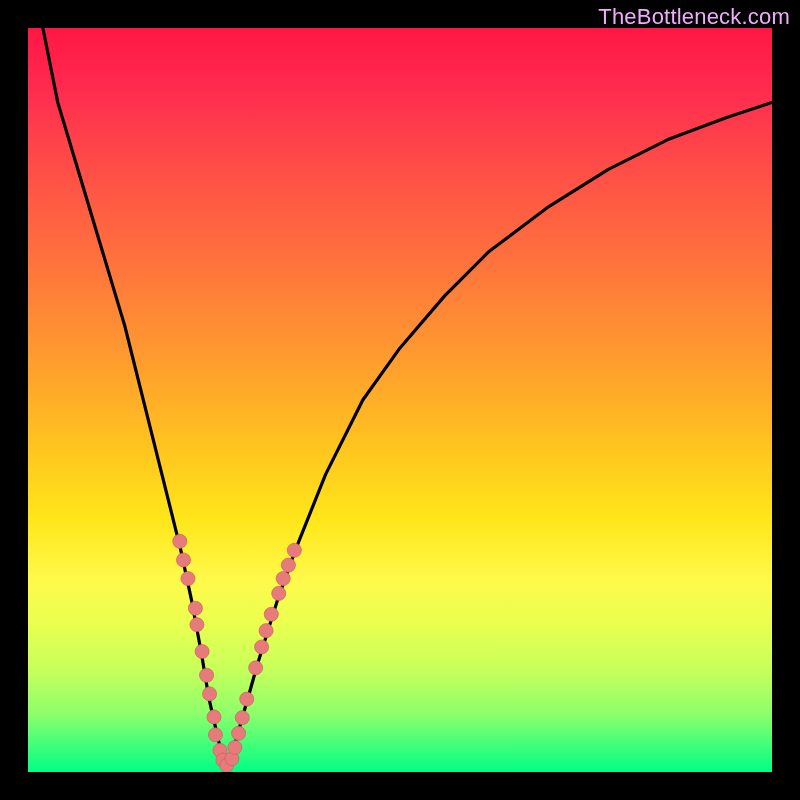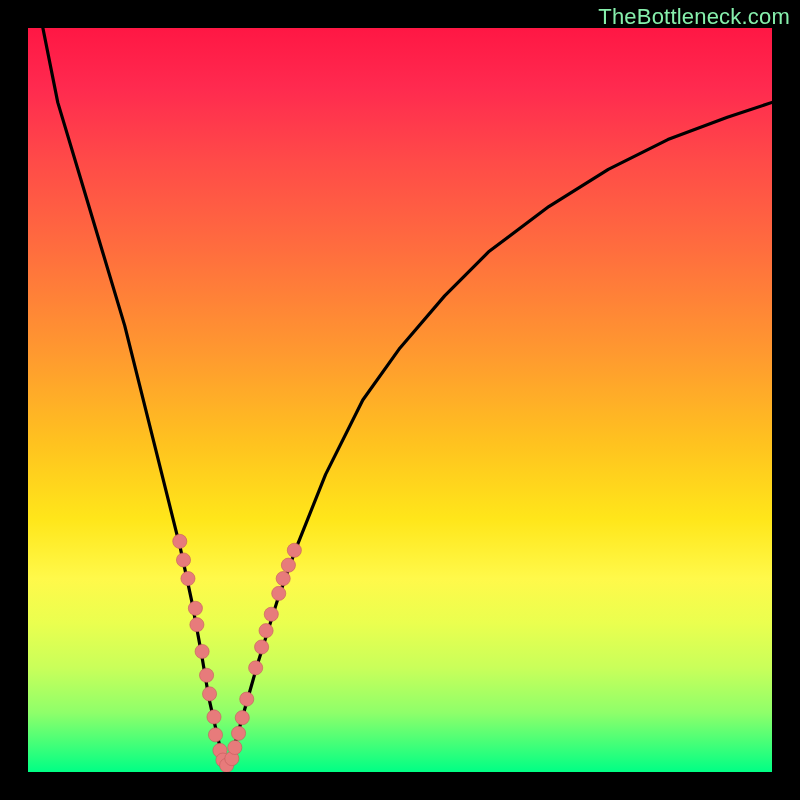--- a/index.html
+++ b/index.html
@@ -38,21 +38,21 @@
       #eaff4f 80%,
       #c9ff5a 86%,
       #8fff6a 92%,
       #00ff85 100%
     );
   }
   .watermark {
     position: absolute;
     top: 4px;
     right: 10px;
-    color: #86efac;
+    color: #f0abfc;
     font-size: 22px;
     font-weight: 500;
     letter-spacing: 0.2px;
     user-select: none;
   }
   svg.curves {
     position: absolute;
     top: 0;
     left: 0;
   }

